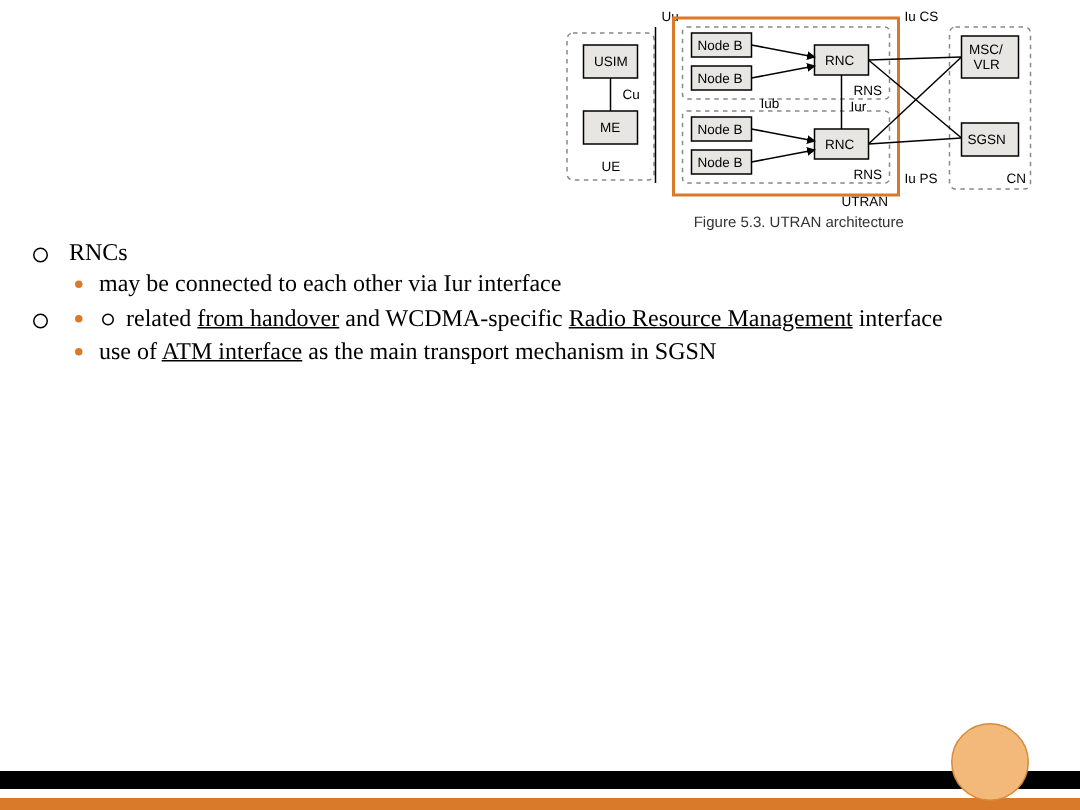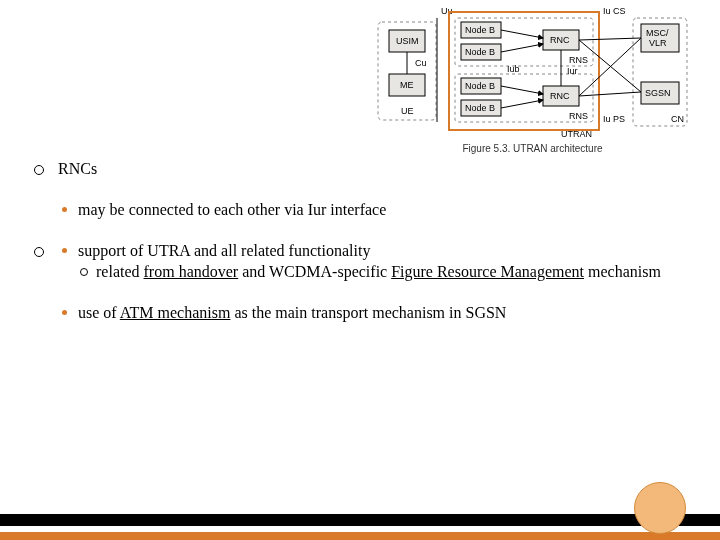--- a/index.html
+++ b/index.html
@@ -26,35 +26,35 @@
   .diagram-caption {
     text-align: center;
     font-size: 10px;
     margin-top: 4px;
     color: #333;
   }
   
   .content {
     position: absolute;
     top: 158px;
-    left: 28px;
+    left: 16px;
     right: 32px;
     line-height: 1.32;
   }
   ul { list-style: none; }
   .lvl1 > li { position: relative; padding-left: 30px; margin-bottom: 2px; }
   .lvl1 > li::before {
     content: "";
     position: absolute;
     left: 6px; top: 7px;
     width: 8px; height: 8px;
     border: 1.5px solid #000;
     border-radius: 50%;
   }
-  .lvl2 > li { position: relative; padding-left: 20px; margin-bottom: 1px; margin-top: 20px; }
+  .lvl2 > li { position: relative; padding-left: 20px; margin-bottom: 1px; }
   .lvl2 > li::before {
     content: "";
     position: absolute;
     left: 4px; top: 8px;
     width: 5px; height: 5px;
     background: #d97a2a;
     border-radius: 50%;
   }
   .lvl3 > li { position: relative; padding-left: 18px; }
   .lvl3 > li::before {
@@ -172,29 +172,28 @@
   <ul class="lvl1">
     <li>
       <span>RNCs</span>
       <ul class="lvl2">
         <li><span>may be connected to each other via Iur interface</span></li>
       </ul>
     </li>
     <li>
       <ul class="lvl2">
         <li>
-          <span>support of UTRA and all related functionality</span>
           <ul class="lvl3">
             <li>
-              <span>related </span><span class="u">from handover</span><span> and WCDMA-specific </span><span class="u">Figure Resource Management</span><span> mechanism</span>
+              <span>related </span><span class="u">from handover</span><span> and WCDMA-specific </span><span class="u">Radio Resource Management</span><span> interface</span>
             </li>
           </ul>
         </li>
         <li>
-          <span>use of </span><span class="u">ATM mechanism</span><span> as the main transport mechanism in SGSN</span>
+          <span>use of </span><span class="u">ATM interface</span><span> as the main transport mechanism in SGSN</span>
         </li>
       </ul>
     </li>
   </ul>
 </div>
 
 <div class="bottombar1"></div>
 <div class="bottombar2"></div>
 <div class="corner-circle"></div>
 

